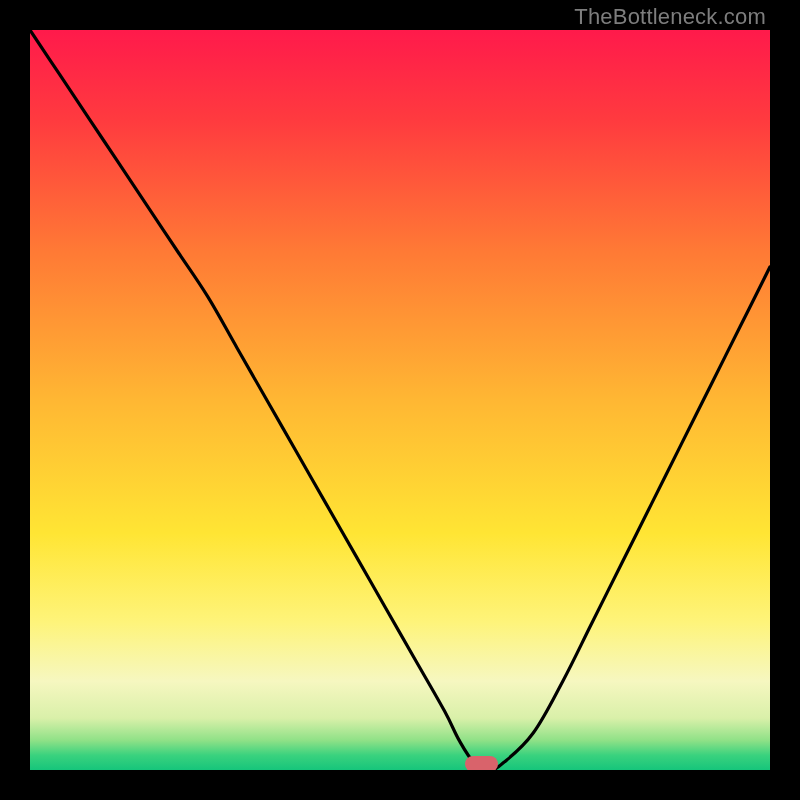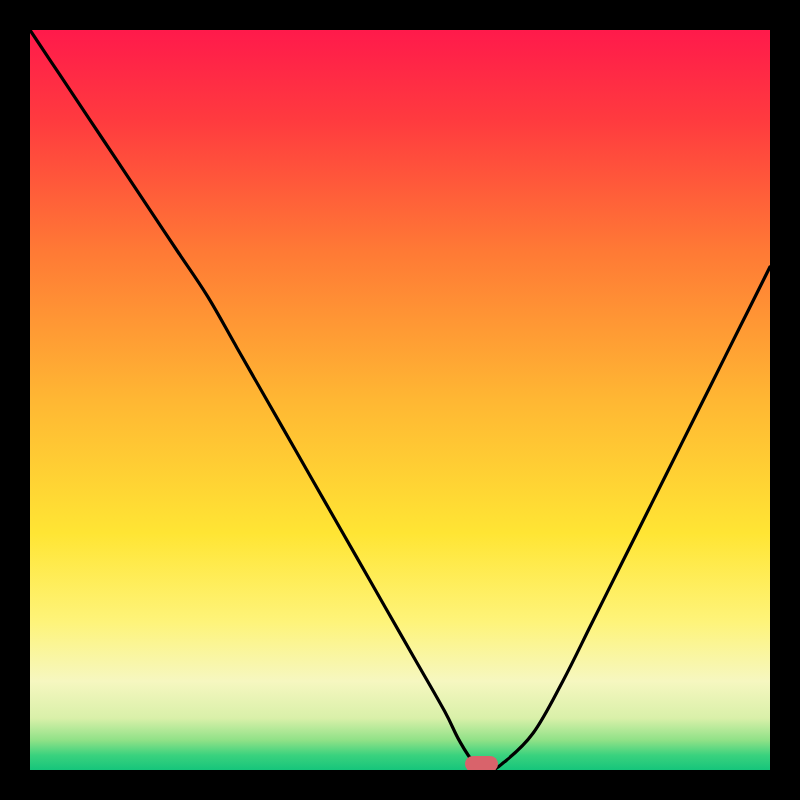--- a/index.html
+++ b/index.html
@@ -65,13 +65,14 @@
   <div class="plot">
     <div class="gradient" id="grad" style="background: linear-gradient(rgb(255, 26, 75) 0%, rgb(255, 58, 63) 12%, rgb(255, 122, 53) 30%, rgb(255, 183, 51) 50%, rgb(255, 229, 52) 68%, rgb(254, 244, 122) 80%, rgb(246, 247, 192) 88%, rgb(217, 240, 169) 93%, rgb(143, 225, 135) 96%, rgb(58, 210, 126) 98%, rgb(22, 197, 123) 100%);"></div>
 
     <svg class="curve" viewBox="0 0 740 740" preserveAspectRatio="none">
       <path id="curvePath" d="M 0.0 0.0 C 5.3 8.0, 18.9 28.4, 29.6 44.4 C 40.3 60.4, 48.5 72.8, 59.2 88.8 C 69.9 104.8, 78.1 117.2, 88.8 133.2 C 99.5 149.2, 107.7 161.6, 118.4 177.6 C 129.1 193.6, 137.3 206.0, 148.0 222.0 C 158.7 238.0, 166.9 249.1, 177.6 266.4 C 188.3 283.7, 196.5 299.6, 207.2 318.2 C 217.9 336.8, 226.1 351.4, 236.8 370.0 C 247.5 388.6, 255.7 403.2, 266.4 421.8 C 277.1 440.4, 285.3 455.0, 296.0 473.6 C 306.7 492.2, 314.9 506.8, 325.6 525.4 C 336.3 544.0, 344.5 558.6, 355.2 577.2 C 365.9 595.8, 374.1 610.4, 384.8 629.0 C 395.5 647.6, 406.4 666.1, 414.4 680.8 C 422.4 695.5, 423.9 701.1, 429.2 710.4 C 434.5 719.7, 438.7 727.3, 444.0 732.6 C 449.3 737.9, 453.5 740.0, 458.8 740.0 C 464.1 740.0, 465.6 739.3, 473.6 732.6 C 481.6 725.9, 492.5 717.7, 503.2 703.0 C 513.9 688.3, 522.1 671.2, 532.8 651.2 C 543.5 631.2, 551.7 613.3, 562.4 592.0 C 573.1 570.7, 581.3 554.1, 592.0 532.8 C 602.7 511.5, 610.9 494.9, 621.6 473.6 C 632.3 452.3, 640.5 435.7, 651.2 414.4 C 661.9 393.1, 670.1 376.5, 680.8 355.2 C 691.5 333.9, 699.7 317.3, 710.4 296.0 C 721.1 274.7, 734.7 247.5, 740.0 236.8" fill="none" stroke="#000" stroke-width="3.2" stroke-linejoin="round" stroke-linecap="round"></path>
     </svg>
 
     <div class="marker" id="marker" style="left: 434.75px; top: 725.94px; width: 33.3px; height: 16.28px; background: rgb(217, 99, 107);"></div>
   </div>
 
+  <div class="watermark">TheBottleneck.com</div>
 </div>
 
 </body></html>

